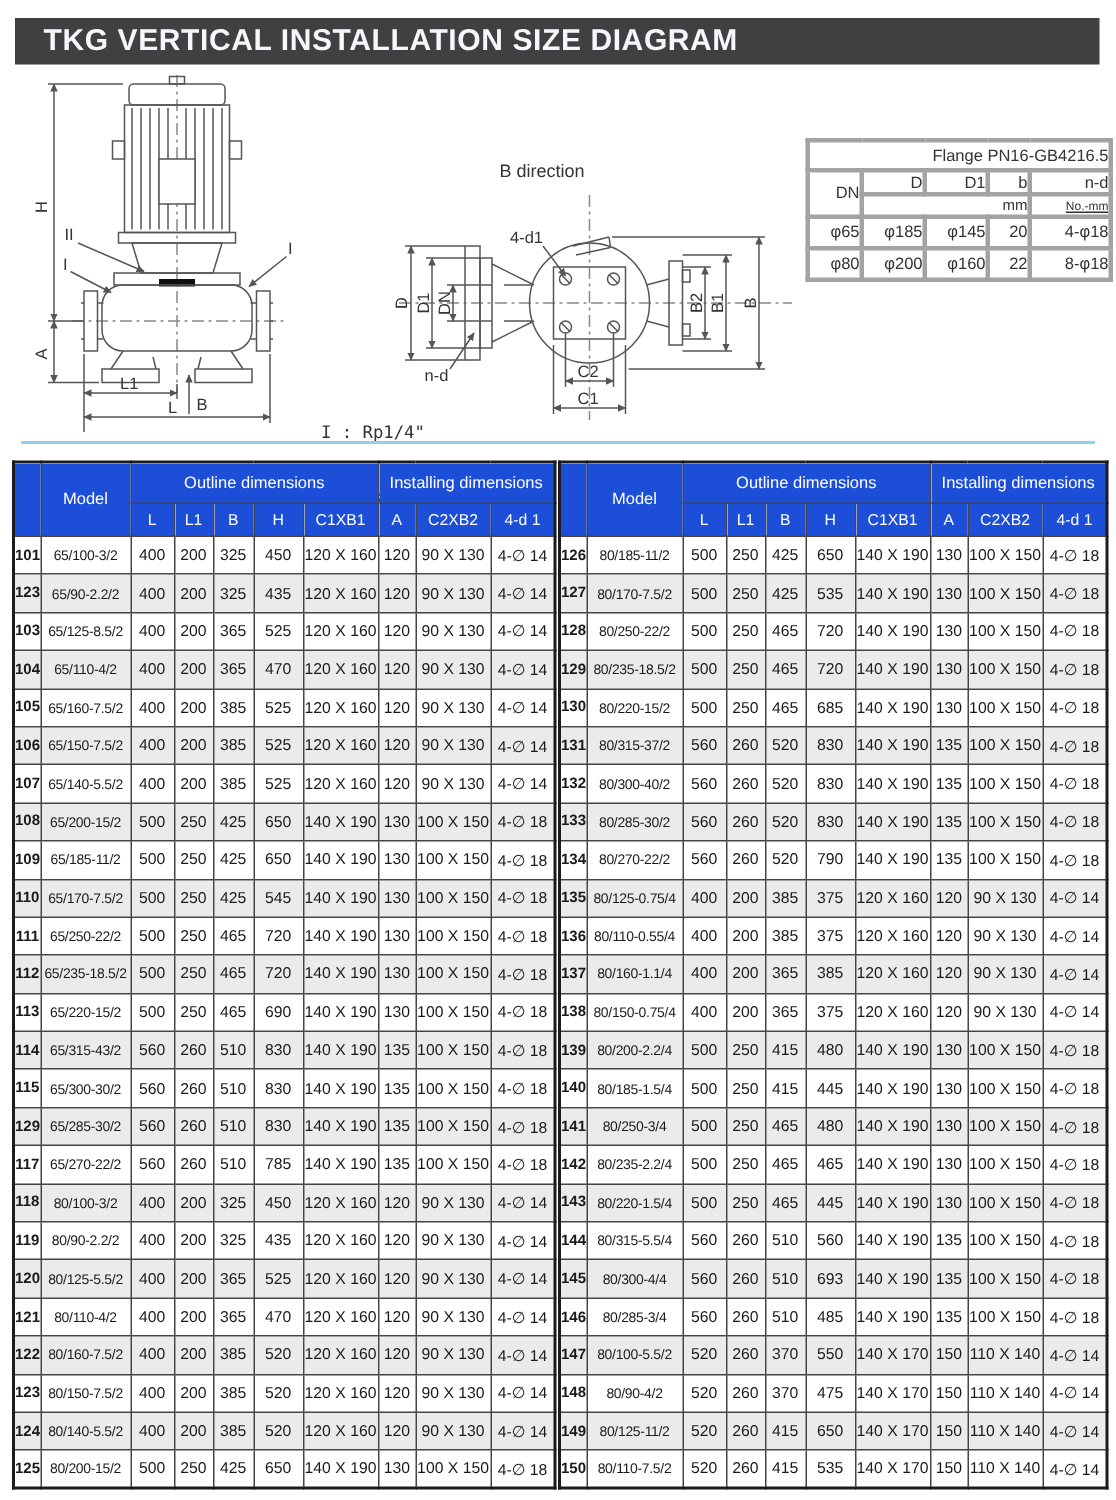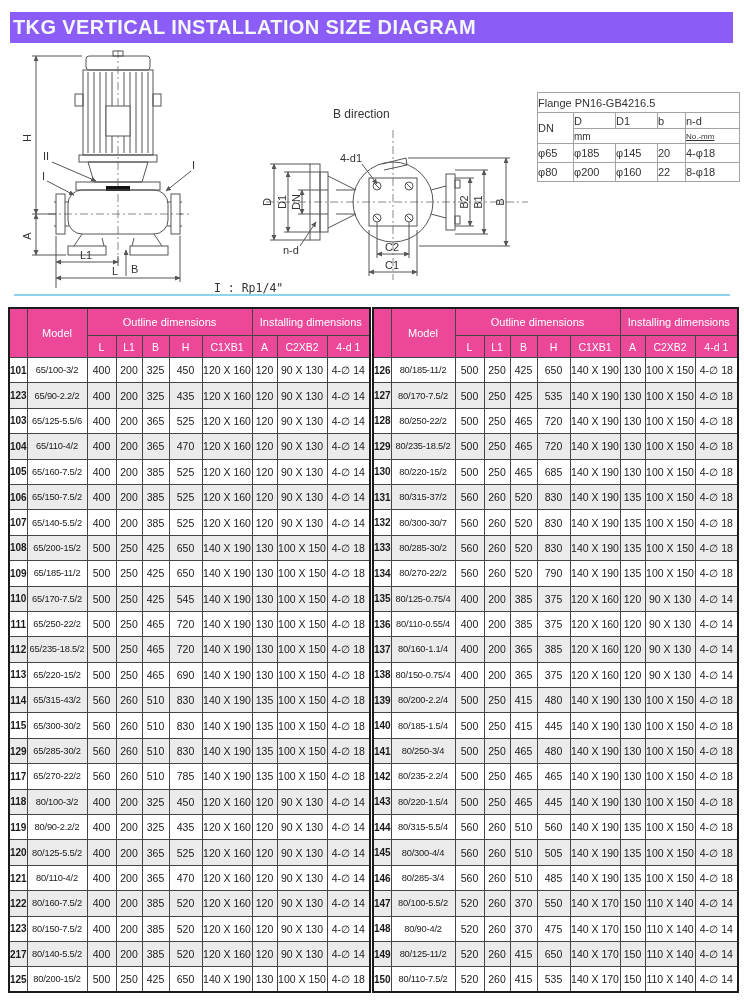--- a/index.html
+++ b/index.html
@@ -2,56 +2,56 @@
 <html><head>
 <meta charset="utf-8">
 <style>
   html,body{margin:0;padding:0;}
   body{
     width:744px;height:1000px;position:relative;background:#ffffff;
     font-family:"Liberation Sans", sans-serif;color:#1a1a1a;overflow:hidden;
   }
   .banner{
     position:absolute;left:10px;top:12px;width:723px;height:31px;
-    background:#8b5cf6;color:#f4f7fb;font-size:20px;font-weight:bold;
-    line-height:31px;padding-left:3px;box-sizing:border-box;letter-spacing:.4px;
+    background:#404040;color:#f4f7fb;font-size:20px;font-weight:bold;
+    line-height:31px;padding-left:19px;box-sizing:border-box;letter-spacing:.4px;
   }
   .drawing{position:absolute;}
   .front-view{left:16px;top:48px;}
   .b-view{left:258px;top:102px;}
   .port-note{
     position:absolute;left:214px;top:251px;font-family:"DejaVu Sans Mono", monospace;
     font-size:11.5px;line-height:15px;color:#333;white-space:pre;
   }
   .divider{position:absolute;left:14px;top:294px;width:716px;height:2px;background:#8fd2ec;}
 
   
   .flange-table{
     position:absolute;left:537px;top:92px;width:202px;border-collapse:collapse;
     table-layout:fixed;font-size:11px;color:#333;
   }
-  .flange-table td{border:1px solid #a3a3a3;text-align:left;padding:0;white-space:nowrap;overflow:hidden;}
+  .flange-table td{border:3px solid #a3a3a3;text-align:right;padding:0;white-space:nowrap;overflow:hidden;}
   .flange-table .ft-title{height:20px;font-size:11px;}
   .flange-table .ft-h{height:16px;}
   .flange-table .ft-u{height:15px;font-size:10px;}
   .flange-table .ft-u .small{font-size:8px;text-decoration:underline;}
   .flange-table .ft-d td{height:18px;}
 
   
   .spec-table{
     position:absolute;top:307px;border-collapse:collapse;table-layout:fixed;
     border:2px solid #1c1c1c;font-size:10.5px;
   }
   .spec-left{left:8px;width:361px;}
   .spec-right{left:372px;width:365px;}
   .spec-table th,.spec-table td{
     border:1px solid #454545;text-align:center;vertical-align:middle;
     padding:0;white-space:nowrap;overflow:hidden;
   }
-  .spec-table thead th{background:#ec4899;color:#ffffff;font-weight:normal;}
+  .spec-table thead th{background:#1d4ed8;color:#ffffff;font-weight:normal;}
   .spec-table tr.gh th{height:26px;font-size:11px;}
   .spec-table tr.sh th{height:21px;font-size:10.5px;}
   .spec-table tbody tr{height:25.4px;background:#ffffff;}
   .spec-table tbody tr:nth-child(even){background:#ebebeb;}
   .spec-table tbody td.num{font-weight:bold;font-size:10px;}
   .spec-table tbody td.model{font-size:9.3px;letter-spacing:-0.2px;margin-top:20px;}
   svg text{fill:#333;font-family:"Liberation Sans", sans-serif;}
 </style>
 </head>
 <body>
@@ -280,21 +280,21 @@
         <td>200</td>
         <td>325</td>
         <td>435</td>
         <td>120 X 160</td>
         <td>120</td>
         <td>90 X 130</td>
         <td>4-∅ 14</td>
       </tr>
       <tr>
         <td class="num">103</td>
-        <td class="model">65/125-5.5/6</td>
+        <td class="model">65/125-8.5/2</td>
         <td>400</td>
         <td>200</td>
         <td>365</td>
         <td>525</td>
         <td>120 X 160</td>
         <td>120</td>
         <td>90 X 130</td>
         <td>4-∅ 14</td>
       </tr>
       <tr>
@@ -531,21 +531,21 @@
         <td>400</td>
         <td>200</td>
         <td>385</td>
         <td>520</td>
         <td>120 X 160</td>
         <td>120</td>
         <td>90 X 130</td>
         <td>4-∅ 14</td>
       </tr>
       <tr>
-        <td class="num">217</td>
+        <td class="num">124</td>
         <td class="model">80/140-5.5/2</td>
         <td>400</td>
         <td>200</td>
         <td>385</td>
         <td>520</td>
         <td>120 X 160</td>
         <td>120</td>
         <td>90 X 130</td>
         <td>4-∅ 14</td>
       </tr>
@@ -663,21 +663,21 @@
         <td>260</td>
         <td>520</td>
         <td>830</td>
         <td>140 X 190</td>
         <td>135</td>
         <td>100 X 150</td>
         <td>4-∅ 18</td>
       </tr>
       <tr>
         <td class="num">132</td>
-        <td class="model">80/300-30/7</td>
+        <td class="model">80/300-40/2</td>
         <td>560</td>
         <td>260</td>
         <td>520</td>
         <td>830</td>
         <td>140 X 190</td>
         <td>135</td>
         <td>100 X 150</td>
         <td>4-∅ 18</td>
       </tr>
       <tr>
@@ -823,21 +823,21 @@
         <td>135</td>
         <td>100 X 150</td>
         <td>4-∅ 18</td>
       </tr>
       <tr>
         <td class="num">145</td>
         <td class="model">80/300-4/4</td>
         <td>560</td>
         <td>260</td>
         <td>510</td>
-        <td>505</td>
+        <td>693</td>
         <td>140 X 190</td>
         <td>135</td>
         <td>100 X 150</td>
         <td>4-∅ 18</td>
       </tr>
       <tr>
         <td class="num">146</td>
         <td class="model">80/285-3/4</td>
         <td>560</td>
         <td>260</td>

